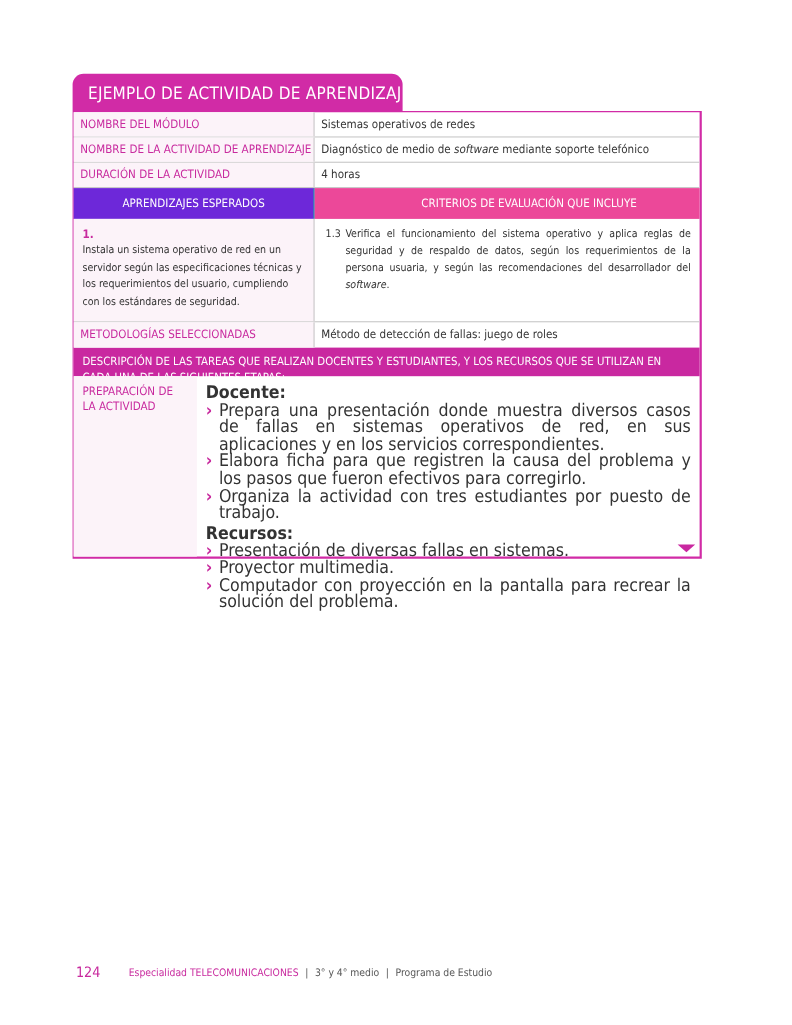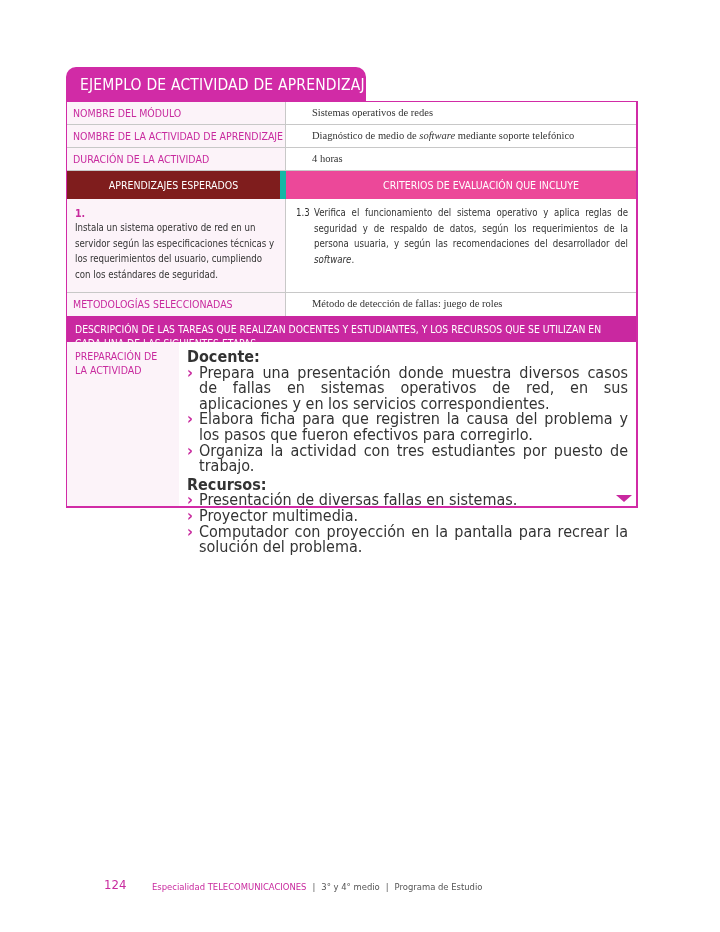--- a/index.html
+++ b/index.html
@@ -32,29 +32,28 @@
       line-height: 14px;
       white-space: nowrap;
     }
     .val {
       flex: 1;
       font-size: 10.5px;
       padding: 4px 6px;
       line-height: 14px;
       color: #333;
       white-space: nowrap;
-      font-family: Liberation Serif, serif;
     }
-    .r22 { height: 23px; gap: 20px; }
+    .r22 { height: 23px; }
     .hdr-row { display: flex; height: 28px; }
     .hdr-left {
       width: 219px; flex: 0 0 219px;
-      background: #7f1d1d; color: #fff; font-size: 10.5px;
+      background: #6d28d9; color: #fff; font-size: 10.5px;
       display: flex; align-items: center; justify-content: center;
-      border-right: 6px solid #14b8a6;
+      border-right: 1px solid #14b8a6;
     }
     .hdr-right {
       flex: 1; background: #ec4899; color: #fff; font-size: 10.5px;
       display: flex; align-items: center; justify-content: center; padding-left: 40px;
     }
     .content-row { display: flex; height: 94px; border-bottom: 1px solid #c8c8c8; }
     .content-left {
       width: 219px; flex: 0 0 219px;
       background: #fcf3f9;
       padding: 7px 8px;
@@ -84,21 +83,21 @@
     .bullets { list-style: none; }
     .bullets li { position: relative; padding-left: 12px; text-align: justify; }
     .bullets li .chev { position: absolute; left: 0; top: 0; color: #c82a9e; font-weight: bold; }
     .mt { margin-top: 3px; }
     .down-tri {
       position: absolute; right: 4px; bottom: 4px;
       width: 0; height: 0;
       border-left: 8px solid transparent; border-right: 8px solid transparent;
       border-top: 7px solid #c928a0;
     }
-    .footer { position: absolute; left: 69px; top: 877px; display: flex; align-items: flex-end; white-space: nowrap; margin-left: 35px; }
+    .footer { position: absolute; left: 69px; top: 877px; display: flex; align-items: center; white-space: nowrap; }
     .page-num { color: #c82a9e; font-size: 13px; width: 48px; }
     .foot-spec { color: #c82a9e; font-size: 9.4px; }
     .foot-sep { color: #555; font-size: 9.4px; padding: 0 6px; }
     .foot-txt { color: #555; font-size: 9.4px; }
     i { font-style: italic; }
   </style>
 </head>
 <body>
 
 <div class="sheet">

